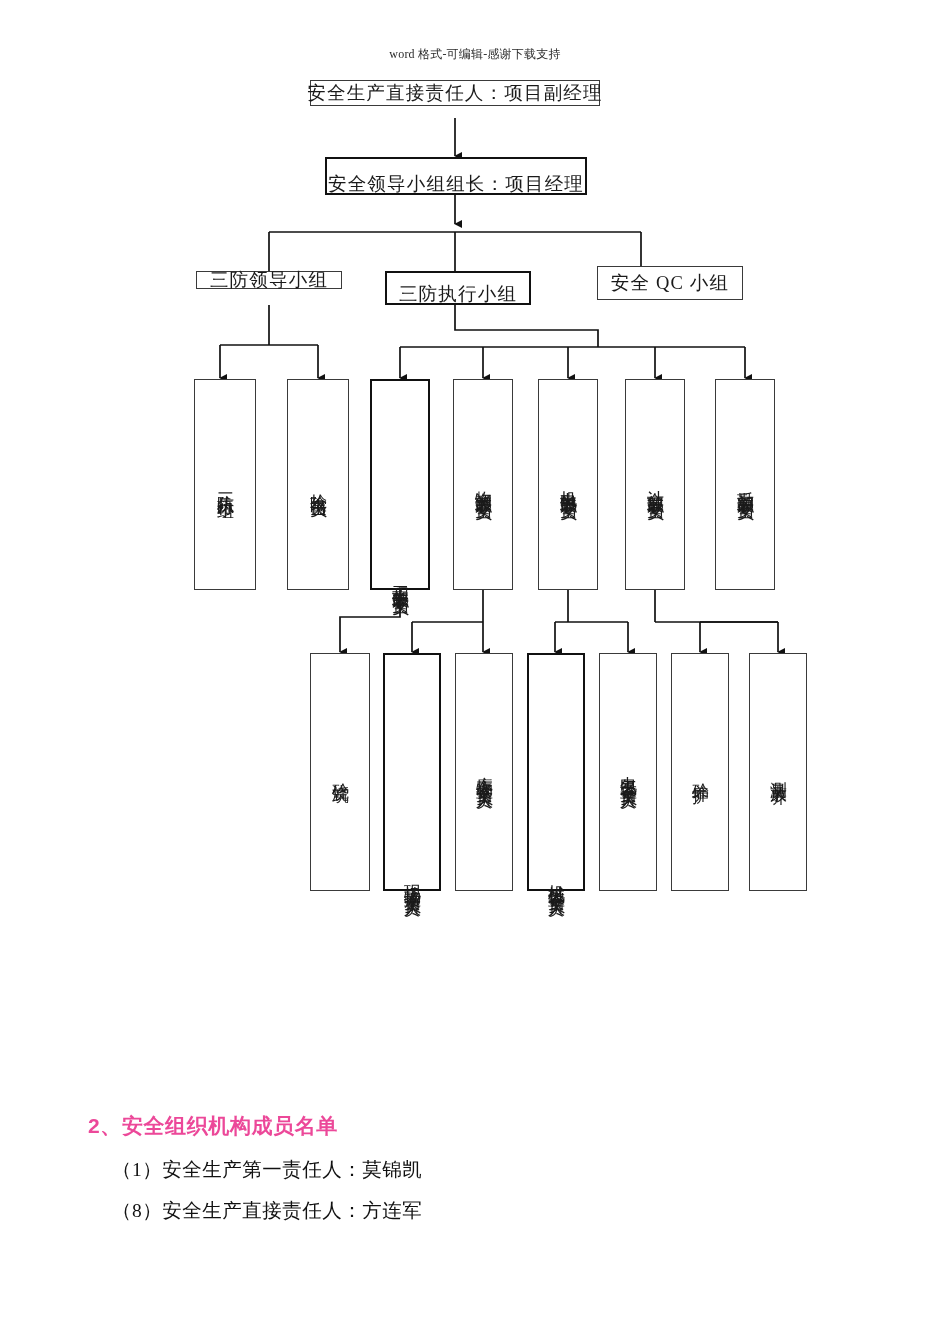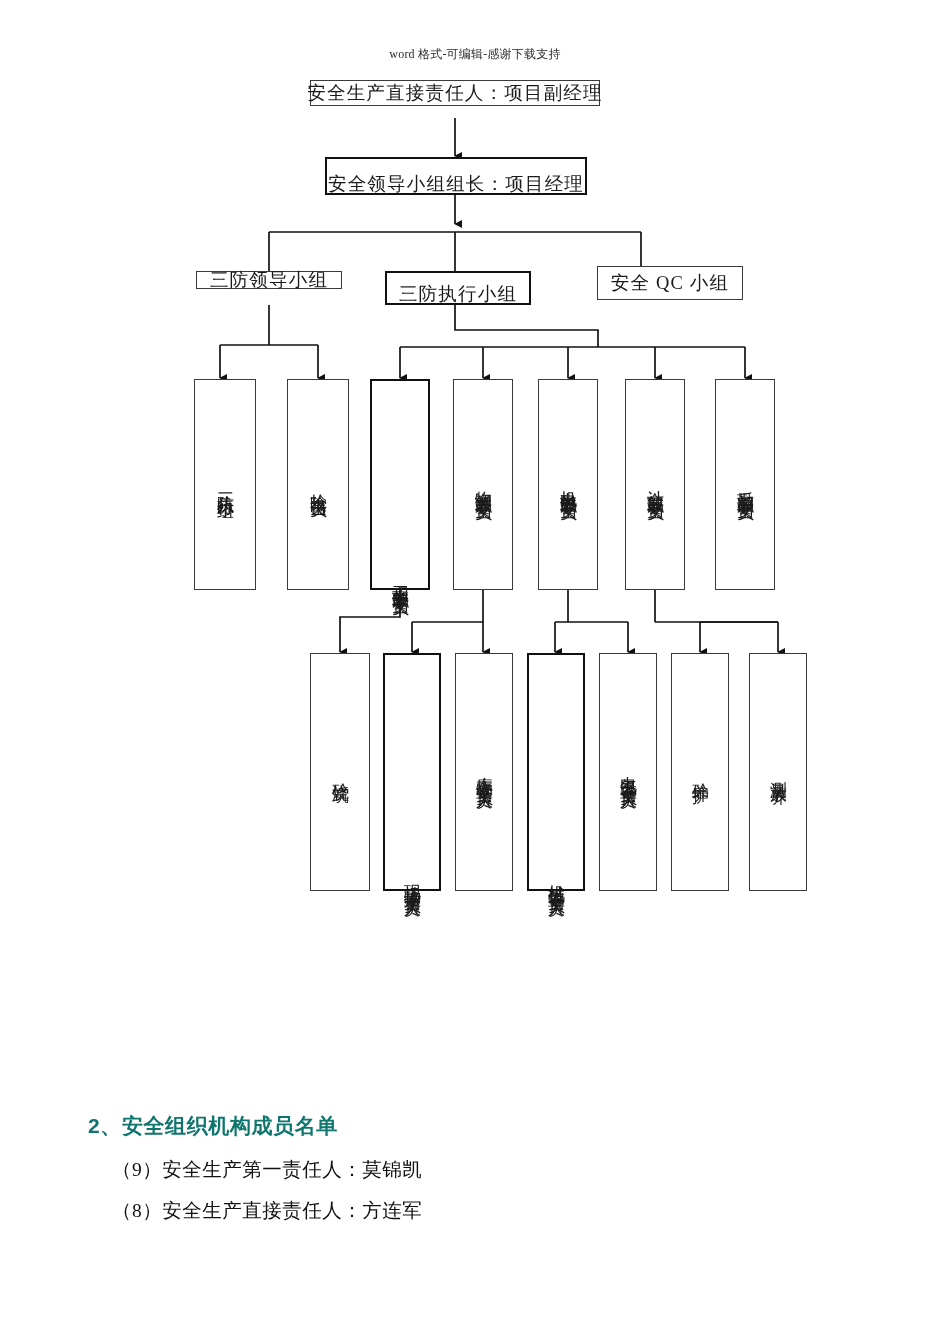--- a/index.html
+++ b/index.html
@@ -79,21 +79,21 @@
     position: absolute;
     left: 88px;
     top: 1112px;
     width: 800px;
   }
   .heading {
     font-family: "Liberation Sans", "DejaVu Sans", sans-serif;
     font-weight: bold;
     font-size: 21px;
     letter-spacing: 0.6px;
-    color: #0f766e;
+    color: #ec4899;
     margin: 0 0 16px 0;
     white-space: nowrap;
   }
   .listline {
     font-size: 19.5px;
     letter-spacing: 0.5px;
     color: #111111;
     margin: 0 0 14px 24px;
     white-space: nowrap;
   }
@@ -233,17 +233,17 @@
     </div>
 
     <div class="node" style="left:749px; top:653px; width:58px; height:238px;">
       <span class="label-v">测量放养</span>
     </div>
 
   </div>
 
   <div class="textblock">
     <p class="heading">2、安全组织机构成员名单</p>
-    <p class="listline">（9）安全生产第一责任人：莫锦凯</p>
+    <p class="listline">（1）安全生产第一责任人：莫锦凯</p>
     <p class="listline">（8）安全生产直接责任人：方连军</p>
   </div>
 
 </div>
 
 </body></html>

